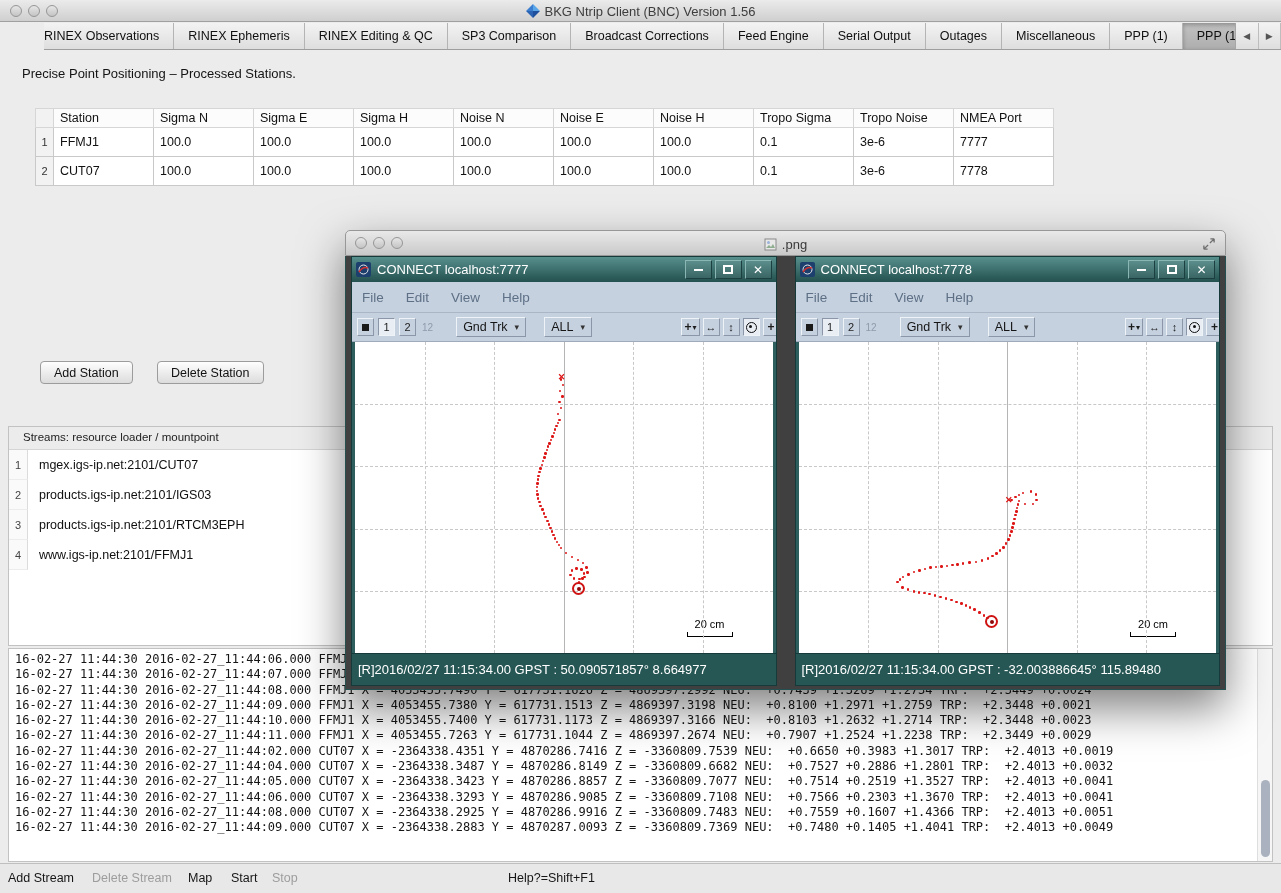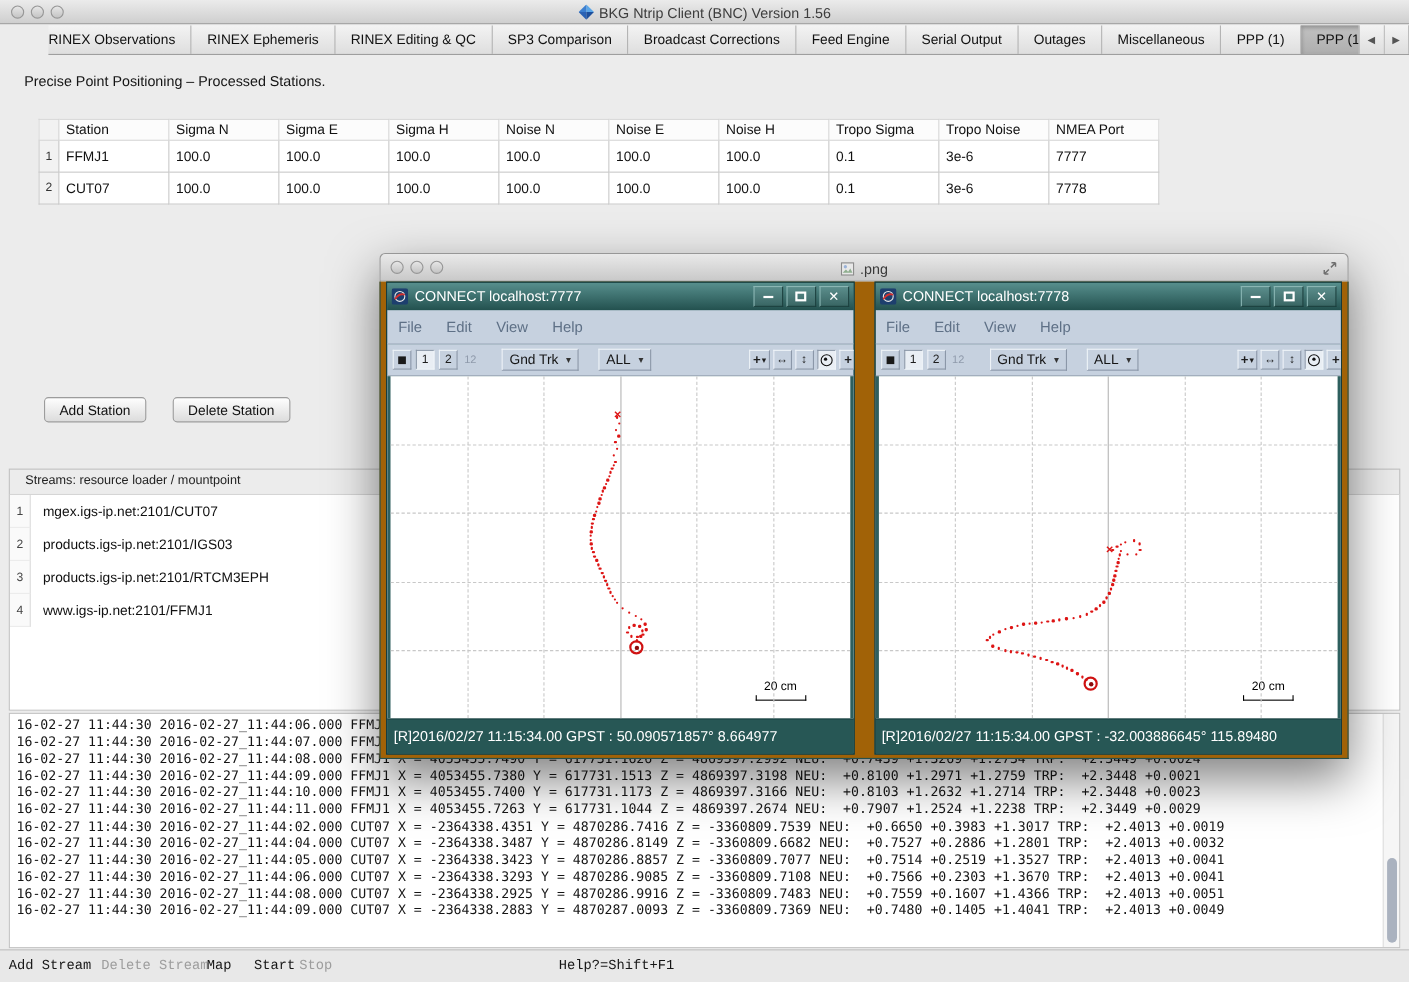--- a/index.html
+++ b/index.html
@@ -65,33 +65,33 @@
   .log-line { white-space:pre; font-family:"DejaVu Sans Mono", monospace; font-size:12px;
     line-height:15.3px; color:#151515; }
   .log-scrollbar { position:absolute; right:0; top:0; bottom:0; width:15px; background:#f6f6f6;
     border-left:1px solid #dedede; }
   .log-thumb { position:absolute; left:3px; width:9px; border-radius:5px; background:#aab2bf;
     top:62%; height:36%; }
 
   
   .bottombar { position:absolute; left:0; right:0; bottom:0; height:30px; background:#e8e8e8;
     border-top:1px solid #bfbfbf; z-index:4; }
-  .bottombar span { position:absolute; top:0; line-height:29px; font-size:12.5px;font-family:Liberation Mono, monospace; }
+  .bottombar span { position:absolute; top:0; line-height:29px; font-size:12.5px; }
   .bb-enabled { color:#161616; }
   .bb-disabled { color:#9d9d9d; }
 
   
   .overlay { position:absolute; left:345px; top:230px; width:881px; height:460px; z-index:50;
     box-shadow:0 18px 45px rgba(0,0,0,.5); border-radius:5px 5px 0 0; }
   .ov-titlebar { position:absolute; top:0; left:0; right:0; height:26px;
     background:linear-gradient(#e9e9e9,#c9c9c9); border:1px solid #979797;
     border-radius:5px 5px 0 0; }
   .ov-title-center { position:absolute; left:0; right:0; top:0; height:26px; display:flex;
     align-items:center; justify-content:center; gap:5px; font-size:13px; color:#3a3a3a; }
-  .ov-content { position:absolute; top:26px; left:0; right:0; bottom:0; background:#a16207;
+  .ov-content { position:absolute; top:26px; left:0; right:0; bottom:0; background:#404040;
     border:1px solid #25504f; border-top:none; padding:0 5px; display:flex; gap:18px; }
 
   
   .connect { width:430px; height:430px; display:flex; flex-direction:column;
     border:1px solid #16393a; box-shadow:inset 0 0 0 1px #4b8583; background:#2e5f5e; overflow:hidden; }
   .c-title { height:25px; flex:0 0 auto; background:linear-gradient(#578f8d,#23514f);
     display:flex; align-items:center; padding:0 4px; color:#fff; font-size:13px; gap:6px; }
   .c-title-text { white-space:nowrap; overflow:hidden; }
   .wbtns { margin-left:auto; display:flex; gap:3px; }
   .wbtn { width:27px; height:19px; display:flex; align-items:center; justify-content:center;

